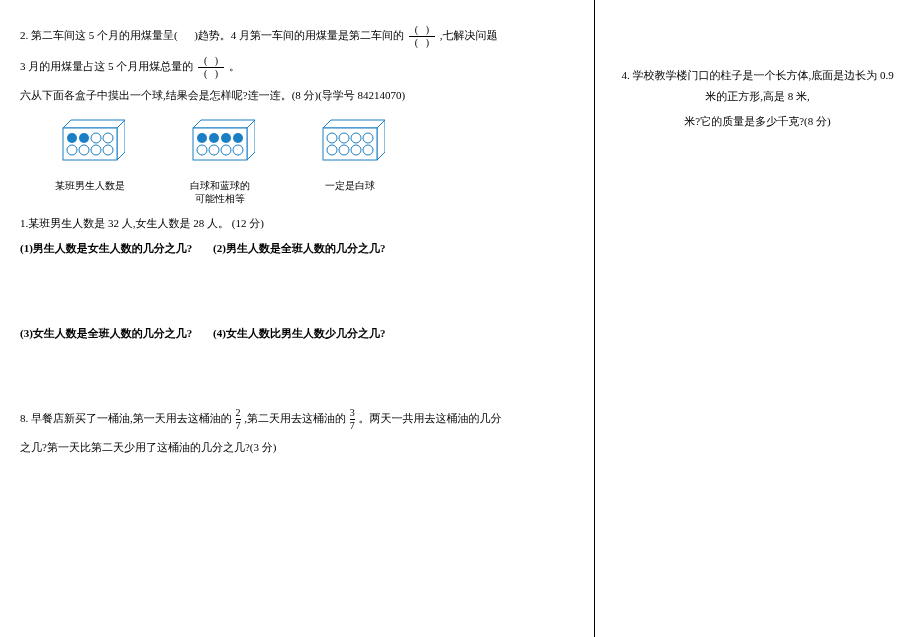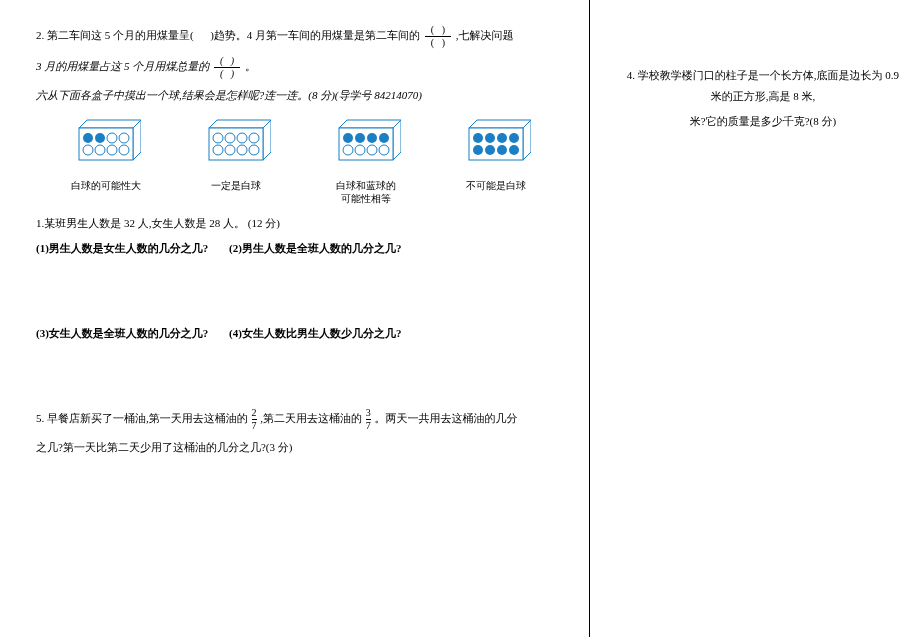--- a/index.html
+++ b/index.html
@@ -13,21 +13,20 @@
       background: #ffffff;
       font-family: "SimSun", "宋体", serif;
       font-size: 11px;
       color: #000;
       display: flex;
       position: relative;
     }
     .column {
       padding: 25px 20px 6px 20px;
       line-height: 1.9;
-      margin-left: 16px;
     }
     .col-left {
       width: 595px;
       border-right: 1px solid #000;
     }
     .col-right {
       width: 325px;
       text-align: center;
     }
     .line {
@@ -108,120 +107,104 @@
     <span>&nbsp;&nbsp;&nbsp;&nbsp;</span>
     <span>)趋势。4 月第一车间的用煤量是第二车间的</span>
     <span class="fraction-box">
       <span class="frac-num">(&nbsp;&nbsp;&nbsp;)</span>
       <span class="frac-line"></span>
       <span class="frac-den">(&nbsp;&nbsp;&nbsp;)</span>
     </span>
     <span>,七解决问题</span>
   </div>
 
-  <div class="line" style="margin-top:8px;font-style:italic;">
+  <div class="line" style="margin-top:8px;">
     <span>3 月的用煤量占这 5 个月用煤总量的</span>
     <span class="fraction-box">
       <span class="frac-num">(&nbsp;&nbsp;&nbsp;)</span>
       <span class="frac-line"></span>
       <span class="frac-den">(&nbsp;&nbsp;&nbsp;)</span>
     </span>
     <span>。</span>
   </div>
 
-  <div class="line" style="margin-top:6px;font-style:italic;">六从下面各盒子中摸出一个球,结果会是怎样呢?连一连。(8 分)(导学号   84214070)</div>
+  <div class="line" style="margin-top:6px;">六从下面各盒子中摸出一个球,结果会是怎样呢?连一连。(8 分)(导学号   84214070)</div>
 
   <div class="boxes-row">
 
     <div class="box-item">
       <svg class="box-svg" viewBox="0 0 70 45">
         <polygon points="8,12 62,12 70,4 16,4" fill="#ffffff" stroke="#1a7fc4" stroke-width="1"></polygon>
         <polygon points="62,12 70,4 70,36 62,44" fill="#ffffff" stroke="#1a7fc4" stroke-width="1"></polygon>
         <rect x="8" y="12" width="54" height="32" fill="#ffffff" stroke="#1a7fc4" stroke-width="1"></rect>
         <circle cx="17" cy="22" r="5" fill="#1a7fc4"></circle>
         <circle cx="29" cy="22" r="5" fill="#1a7fc4"></circle>
         <circle cx="41" cy="22" r="5" fill="#ffffff" stroke="#1a7fc4"></circle>
         <circle cx="53" cy="22" r="5" fill="#ffffff" stroke="#1a7fc4"></circle>
         <circle cx="17" cy="34" r="5" fill="#ffffff" stroke="#1a7fc4"></circle>
         <circle cx="29" cy="34" r="5" fill="#ffffff" stroke="#1a7fc4"></circle>
         <circle cx="41" cy="34" r="5" fill="#ffffff" stroke="#1a7fc4"></circle>
         <circle cx="53" cy="34" r="5" fill="#ffffff" stroke="#1a7fc4"></circle>
       </svg>
-      <div class="box-label">白球的可能性大</div>
+      <div class="box-label">某班男生人数是</div>
+    </div>
+
+    <div class="box-item">
+      <svg class="box-svg" viewBox="0 0 70 45">
+        <polygon points="8,12 62,12 70,4 16,4" fill="#ffffff" stroke="#1a7fc4" stroke-width="1"></polygon>
+        <polygon points="62,12 70,4 70,36 62,44" fill="#ffffff" stroke="#1a7fc4" stroke-width="1"></polygon>
+        <rect x="8" y="12" width="54" height="32" fill="#ffffff" stroke="#1a7fc4" stroke-width="1"></rect>
+        <circle cx="17" cy="22" r="5" fill="#1a7fc4"></circle>
+        <circle cx="29" cy="22" r="5" fill="#1a7fc4"></circle>
+        <circle cx="41" cy="22" r="5" fill="#1a7fc4"></circle>
+        <circle cx="53" cy="22" r="5" fill="#1a7fc4"></circle>
+        <circle cx="17" cy="34" r="5" fill="#ffffff" stroke="#1a7fc4"></circle>
+        <circle cx="29" cy="34" r="5" fill="#ffffff" stroke="#1a7fc4"></circle>
+        <circle cx="41" cy="34" r="5" fill="#ffffff" stroke="#1a7fc4"></circle>
+        <circle cx="53" cy="34" r="5" fill="#ffffff" stroke="#1a7fc4"></circle>
+      </svg>
+      <div class="box-label" style="white-space:normal;">白球和蓝球的<br>可能性相等</div>
     </div>
 
     <div class="box-item">
       <svg class="box-svg" viewBox="0 0 70 45">
         <polygon points="8,12 62,12 70,4 16,4" fill="#ffffff" stroke="#1a7fc4" stroke-width="1"></polygon>
         <polygon points="62,12 70,4 70,36 62,44" fill="#ffffff" stroke="#1a7fc4" stroke-width="1"></polygon>
         <rect x="8" y="12" width="54" height="32" fill="#ffffff" stroke="#1a7fc4" stroke-width="1"></rect>
         <circle cx="17" cy="22" r="5" fill="#ffffff" stroke="#1a7fc4"></circle>
         <circle cx="29" cy="22" r="5" fill="#ffffff" stroke="#1a7fc4"></circle>
         <circle cx="41" cy="22" r="5" fill="#ffffff" stroke="#1a7fc4"></circle>
         <circle cx="53" cy="22" r="5" fill="#ffffff" stroke="#1a7fc4"></circle>
         <circle cx="17" cy="34" r="5" fill="#ffffff" stroke="#1a7fc4"></circle>
         <circle cx="29" cy="34" r="5" fill="#ffffff" stroke="#1a7fc4"></circle>
         <circle cx="41" cy="34" r="5" fill="#ffffff" stroke="#1a7fc4"></circle>
         <circle cx="53" cy="34" r="5" fill="#ffffff" stroke="#1a7fc4"></circle>
       </svg>
       <div class="box-label">一定是白球</div>
     </div>
 
-    <div class="box-item">
-      <svg class="box-svg" viewBox="0 0 70 45">
-        <polygon points="8,12 62,12 70,4 16,4" fill="#ffffff" stroke="#1a7fc4" stroke-width="1"></polygon>
-        <polygon points="62,12 70,4 70,36 62,44" fill="#ffffff" stroke="#1a7fc4" stroke-width="1"></polygon>
-        <rect x="8" y="12" width="54" height="32" fill="#ffffff" stroke="#1a7fc4" stroke-width="1"></rect>
-        <circle cx="17" cy="22" r="5" fill="#1a7fc4"></circle>
-        <circle cx="29" cy="22" r="5" fill="#1a7fc4"></circle>
-        <circle cx="41" cy="22" r="5" fill="#1a7fc4"></circle>
-        <circle cx="53" cy="22" r="5" fill="#1a7fc4"></circle>
-        <circle cx="17" cy="34" r="5" fill="#ffffff" stroke="#1a7fc4"></circle>
-        <circle cx="29" cy="34" r="5" fill="#ffffff" stroke="#1a7fc4"></circle>
-        <circle cx="41" cy="34" r="5" fill="#ffffff" stroke="#1a7fc4"></circle>
-        <circle cx="53" cy="34" r="5" fill="#ffffff" stroke="#1a7fc4"></circle>
-      </svg>
-      <div class="box-label" style="white-space:normal;">白球和蓝球的<br>可能性相等</div>
-    </div>
-
-    <div class="box-item">
-      <svg class="box-svg" viewBox="0 0 70 45">
-        <polygon points="8,12 62,12 70,4 16,4" fill="#ffffff" stroke="#1a7fc4" stroke-width="1"></polygon>
-        <polygon points="62,12 70,4 70,36 62,44" fill="#ffffff" stroke="#1a7fc4" stroke-width="1"></polygon>
-        <rect x="8" y="12" width="54" height="32" fill="#ffffff" stroke="#1a7fc4" stroke-width="1"></rect>
-        <circle cx="17" cy="22" r="5" fill="#1a7fc4"></circle>
-        <circle cx="29" cy="22" r="5" fill="#1a7fc4"></circle>
-        <circle cx="41" cy="22" r="5" fill="#1a7fc4"></circle>
-        <circle cx="53" cy="22" r="5" fill="#1a7fc4"></circle>
-        <circle cx="17" cy="34" r="5" fill="#1a7fc4"></circle>
-        <circle cx="29" cy="34" r="5" fill="#1a7fc4"></circle>
-        <circle cx="41" cy="34" r="5" fill="#1a7fc4"></circle>
-        <circle cx="53" cy="34" r="5" fill="#1a7fc4"></circle>
-      </svg>
-      <div class="box-label">不可能是白球</div>
-    </div>
   </div>
 
   <div class="line">1.某班男生人数是 32 人,女生人数是 28 人。 (12 分)</div>
   <div class="line">
     <span class="sub-q">(1)男生人数是女生人数的几分之几?</span>
     <span class="sub-q">(2)男生人数是全班人数的几分之几?</span>
   </div>
 
   <div class="spacer-md"></div>
 
   <div class="line">
     <span class="sub-q">(3)女生人数是全班人数的几分之几?</span>
     <span class="sub-q">(4)女生人数比男生人数少几分之几?</span>
   </div>
 
   <div class="spacer-md"></div>
 
   <div class="line">
-    <span>5. 早餐店新买了一桶油,第一天用去这桶油的</span>
+    <span>8. 早餐店新买了一桶油,第一天用去这桶油的</span>
     <span class="inline-frac">
       <span class="n">2</span>
       <span class="d">7</span>
     </span>
     <span>,第二天用去这桶油的</span>
     <span class="inline-frac">
       <span class="n">3</span>
       <span class="d">7</span>
     </span>
     <span>。两天一共用去这桶油的几分</span>

